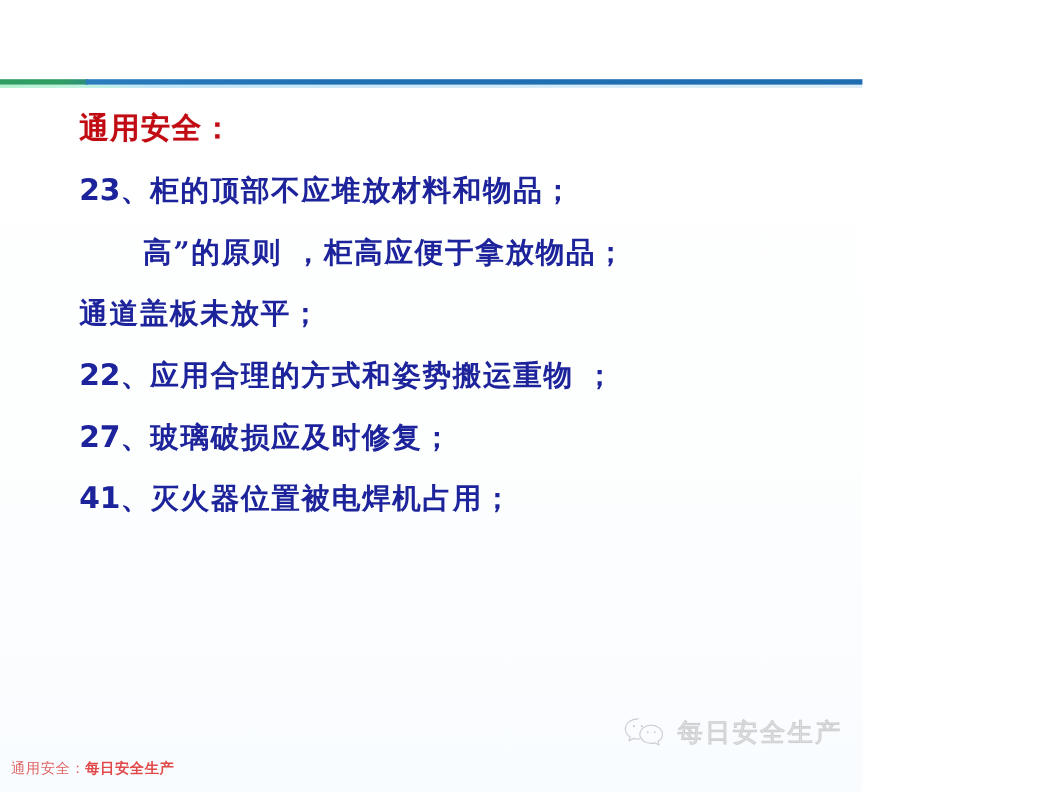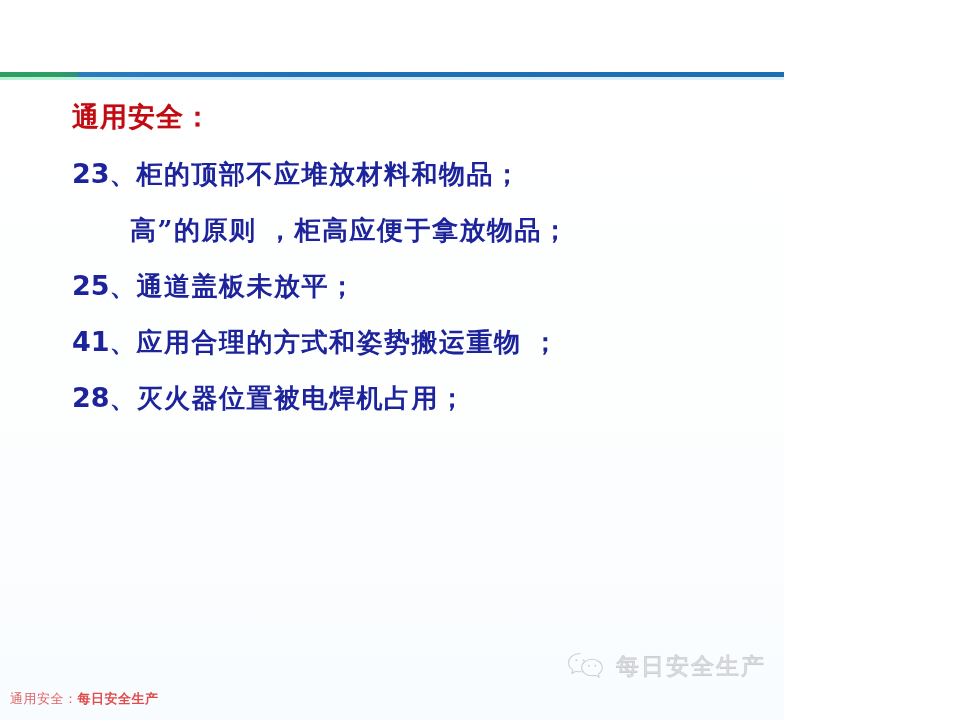--- a/index.html
+++ b/index.html
@@ -186,32 +186,35 @@
     <ul class="item-list">
 
       <li class="item">
         <span class="item-num">23、</span>
         <span class="item-text">柜的顶部不应堆放材料和物品；</span>
       </li>
 
       <li class="item-cont">高”的原则 ，柜高应便于拿放物品；</li>
 
       <li class="item">
-        <span class="item-num">25、</span>
         <span class="item-text">通道盖板未放平；</span>
       </li>
 
       <li class="item">
+        <span class="item-num">22、</span>
+        <span class="item-text">应用合理的方式和姿势搬运重物 ；</span>
+      </li>
+
+      <li class="item">
+        <span class="item-num">27、</span>
+        <span class="item-text">玻璃破损应及时修复；</span>
+      </li>
+
+      <li class="item">
         <span class="item-num">41、</span>
-        <span class="item-text">应用合理的方式和姿势搬运重物 ；</span>
-      </li>
-
-
-      <li class="item">
-        <span class="item-num">28、</span>
         <span class="item-text">灭火器位置被电焊机占用；</span>
       </li>
 
     </ul>
   </div>
 
   <div class="wm-left">
     <span>通用安全：</span><span class="wm-left-strong">每日安全生产</span>
   </div>
 

